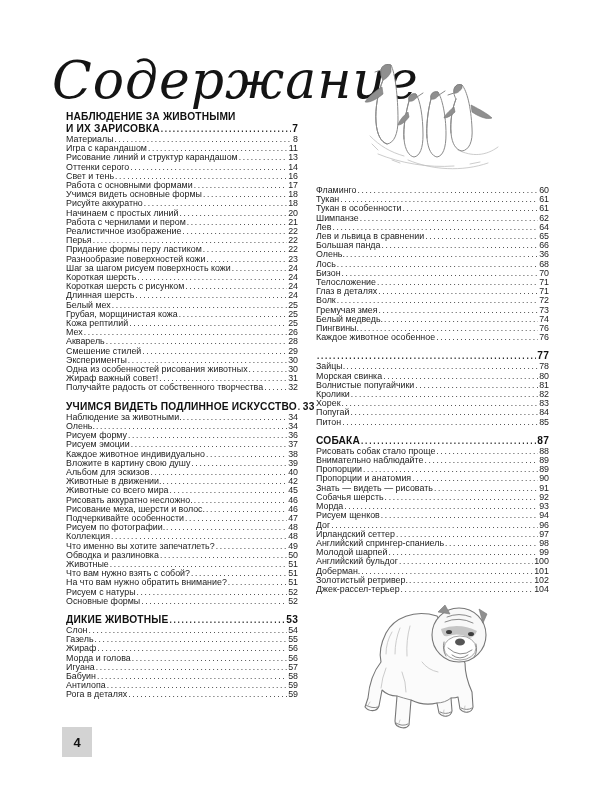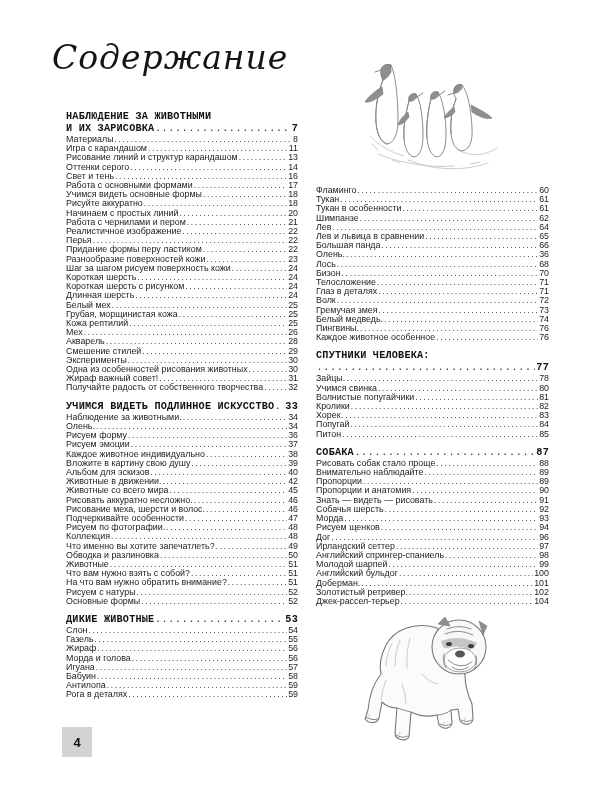--- a/index.html
+++ b/index.html
@@ -2,36 +2,36 @@
 <html><head>
 <meta charset="utf-8">
 <style>
   html,body{margin:0;padding:0;}
   body{
     width:600px;height:795px;position:relative;overflow:hidden;
     background:#ffffff;color:#1c1c1c;
     font-family:"Liberation Sans",sans-serif;
   }
   .page-title{
-    position:absolute;left:52px;top:38px;margin:0;
+    position:absolute;left:52px;top:50px;margin:0;
     font-family:"DejaVu Serif",serif;font-style:italic;font-weight:400;
-    font-size:33px;letter-spacing:1px;color:#141414;
+    font-size:52px;letter-spacing:1px;color:#141414;
   }
   .col{position:absolute;}
   .col-left{left:66px;top:111px;width:232px;}
   .col-right{left:316px;top:56px;width:233px;}
   .toc-row{display:flex;align-items:baseline;font-size:8.9px;line-height:9.2px;}
   .toc-row .lab{white-space:nowrap;}
   .toc-row .dots{
     flex:1 1 auto;min-width:4px;overflow:hidden;white-space:nowrap;
     letter-spacing:1.7px;margin:0 1px;color:#2e2e2e;font-size:8.4px;
   }
   .toc-row .pg{white-space:nowrap;text-align:right;}
   .toc-header .toc-row{
-    font-weight:bold;font-size:10.2px;line-height:12px;letter-spacing:0.2px;color:#111;font-family:Liberation Mono, monospace;
+    font-weight:bold;font-size:10.2px;line-height:12px;letter-spacing:0.2px;color:#111;
   }
   .toc-gap{height:8px;}
   .illus{position:relative;}
   .illus-penguins{height:130px;}
   .illus-penguins svg{position:absolute;left:46px;top:4px;}
   .illus-bulldog{height:140px;}
   .illus-bulldog svg{position:absolute;left:36px;top:8px;}
   .folio{
     position:absolute;left:62px;top:727px;width:30px;height:30px;
     background:#d3d3d3;display:flex;align-items:center;justify-content:center;
@@ -470,34 +470,31 @@
         <span class="pg">76</span>
       </div>
       <div class="toc-row toc-entry">
         <span class="lab">Каждое животное особенное</span>
         <span class="dots">............................................................................................................................................</span>
         <span class="pg">76</span>
       </div>
       <div class="toc-gap"></div>
       <div class="toc-header">
         <div class="toc-row">
-          <span class="lab">СПУТНИКИ ЧЕЛОВЕКА:</span>
-        </div>
-        <div class="toc-row">
           <span class="dots">............................................................................................................................................</span>
           <span class="pg">77</span>
         </div>
       </div>
       <div class="toc-row toc-entry">
         <span class="lab">Зайцы.</span>
         <span class="dots">............................................................................................................................................</span>
         <span class="pg">78</span>
       </div>
       <div class="toc-row toc-entry">
-        <span class="lab">Учимся свинка</span>
+        <span class="lab">Морская свинка</span>
         <span class="dots">............................................................................................................................................</span>
         <span class="pg">80</span>
       </div>
       <div class="toc-row toc-entry">
         <span class="lab">Волнистые попугайчики</span>
         <span class="dots">............................................................................................................................................</span>
         <span class="pg">81</span>
       </div>
       <div class="toc-row toc-entry">
         <span class="lab">Кролики</span>

